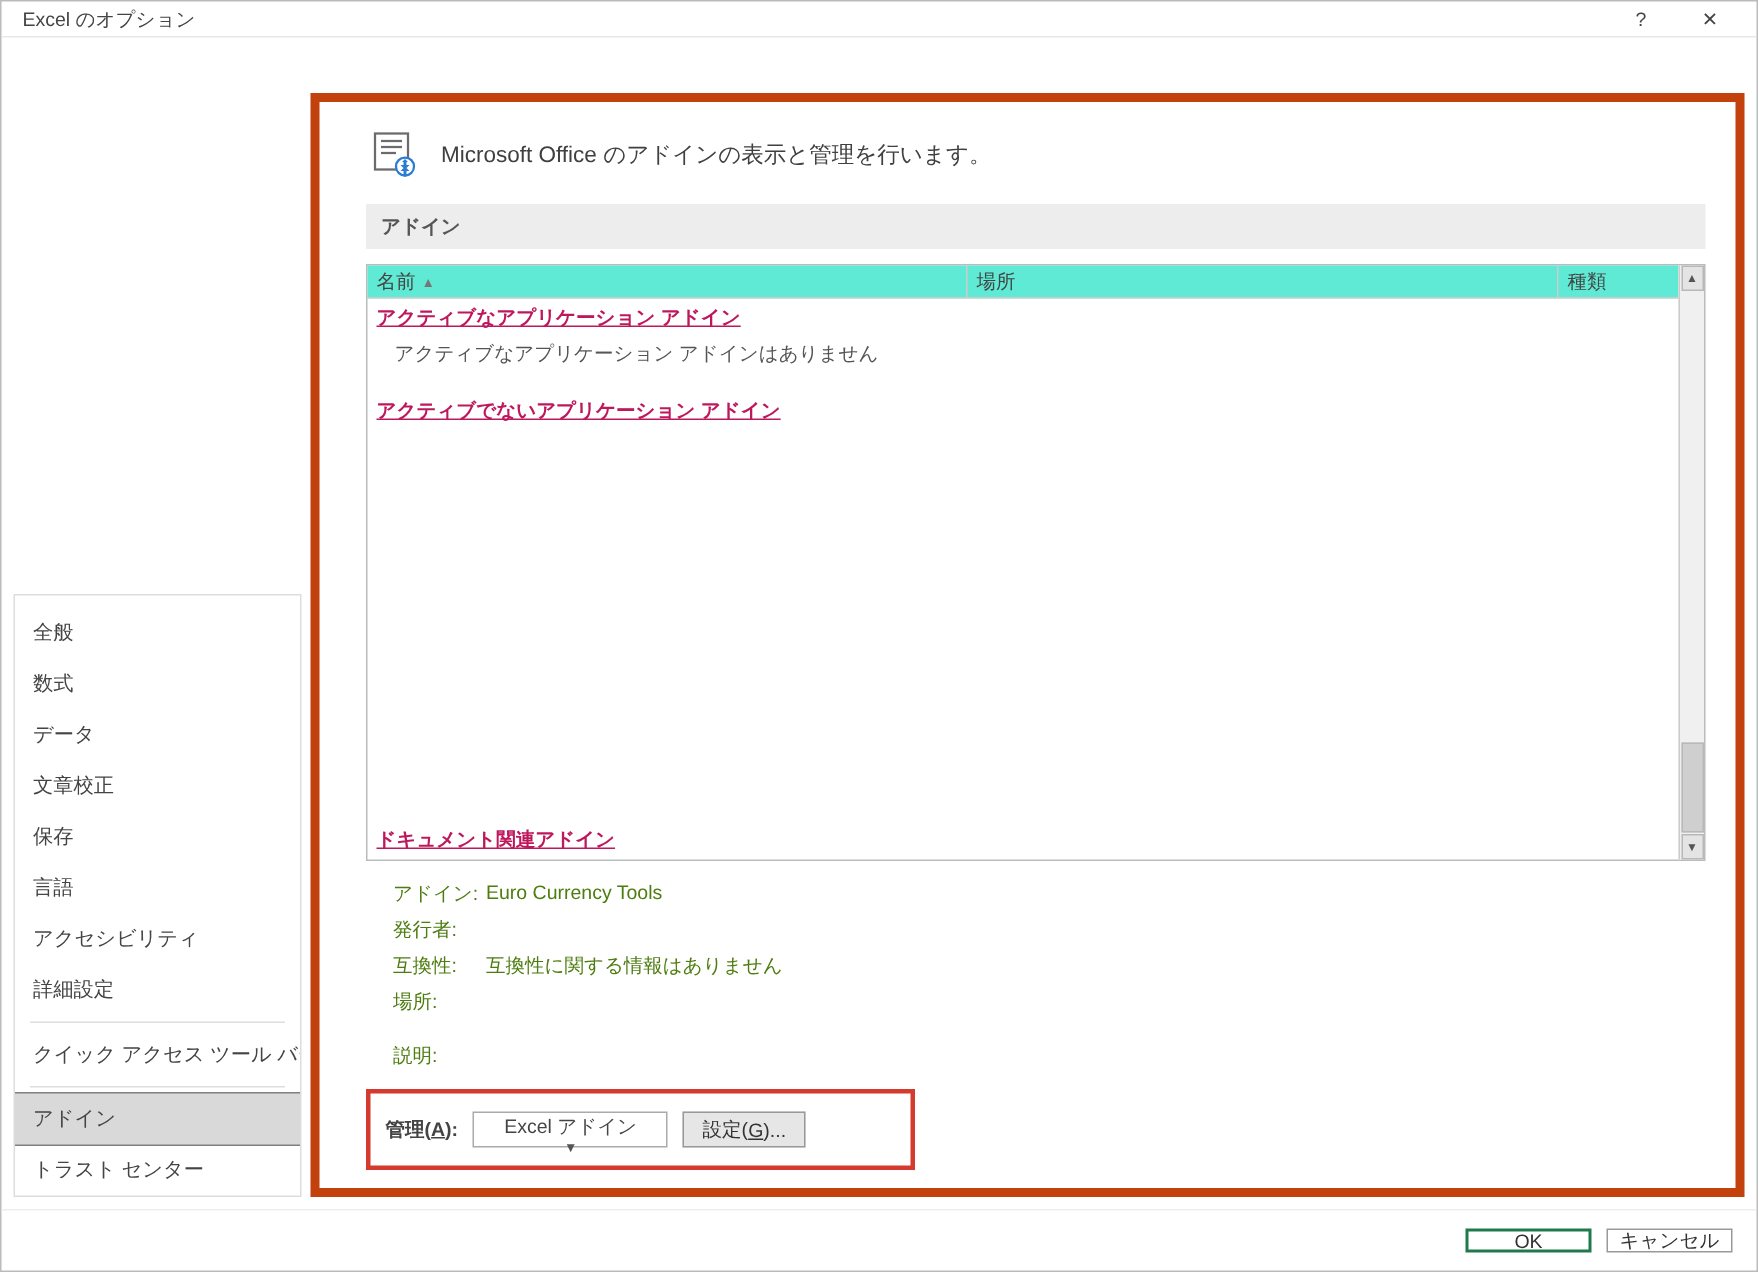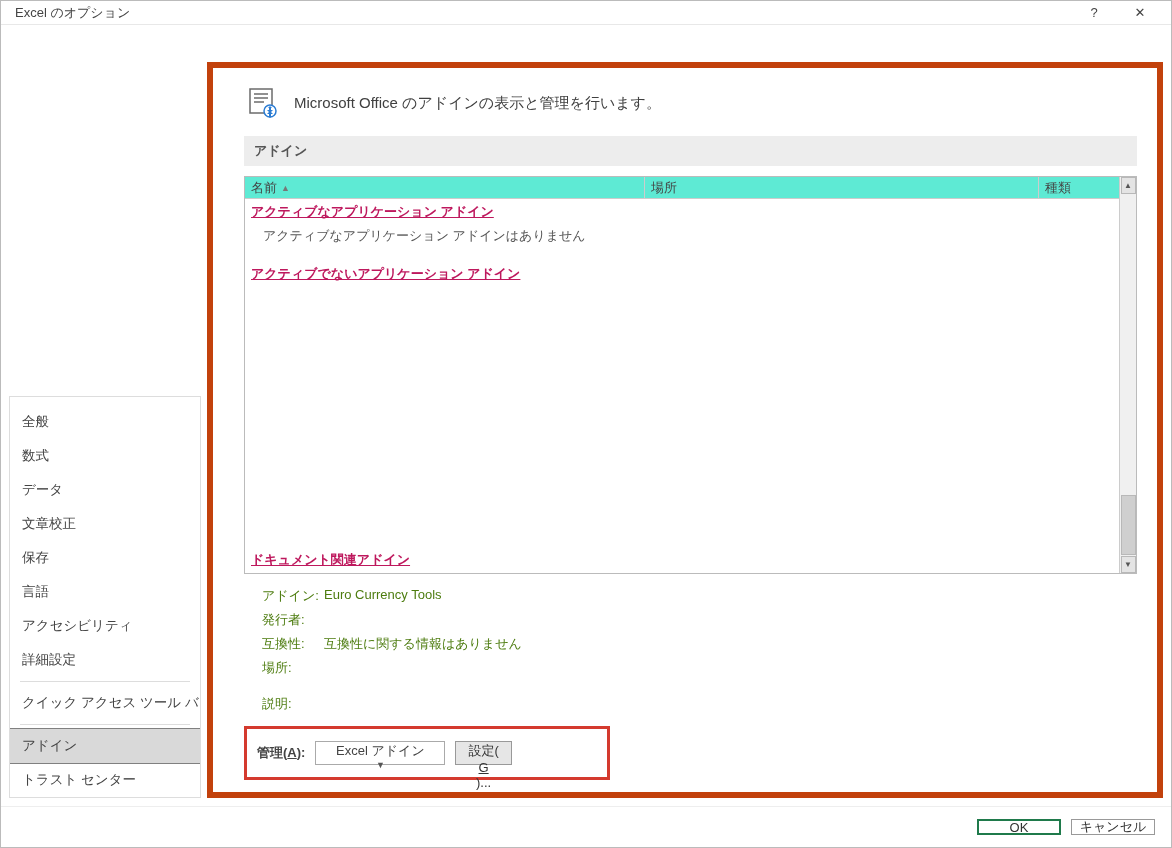--- a/index.html
+++ b/index.html
@@ -205,21 +205,20 @@
 }
 .manage-select .chev { font-size: 9px; color: #555; }
 .manage-btn {
   border: 1px solid #999;
   background: #e6e6e6;
   height: 24px;
   padding: 0 12px;
   display: flex;
   align-items: center;
   color: #333;
-  flex-direction: column;
 }
 .footer {
   display: flex;
   justify-content: flex-end;
   gap: 10px;
   padding: 12px 16px;
   border-top: 1px solid #eee;
 }
 .btn {
   min-width: 84px;

